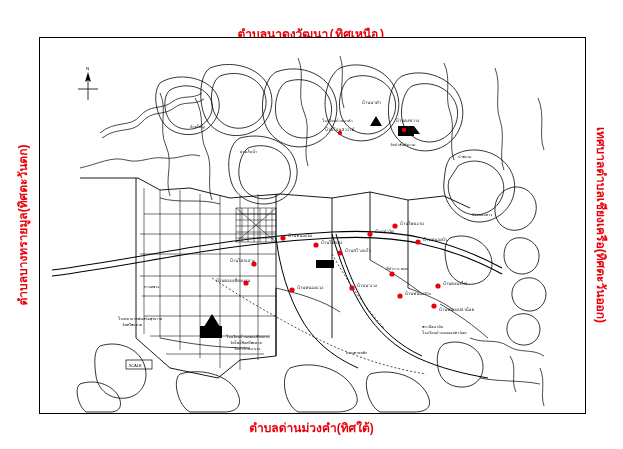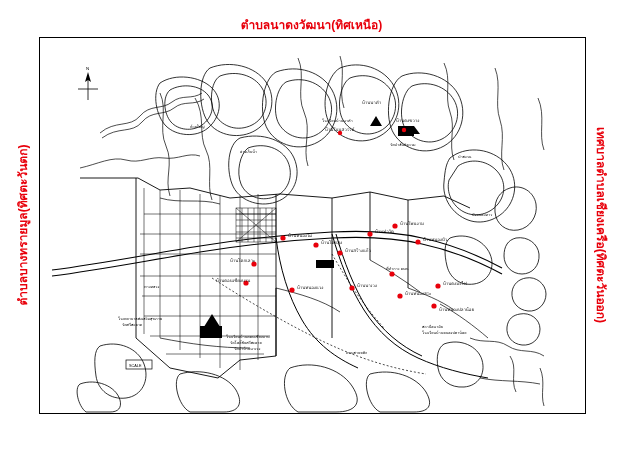--- a/index.html
+++ b/index.html
@@ -21,22 +21,23 @@
     position: absolute;
     color: #e8000b;
     font-family: "Liberation Sans", sans-serif;
     font-size: 12px;
     font-weight: 600;
     white-space: nowrap;
     letter-spacing: 0px;
   }
   #label-north {
     left: 50%;
-    top: 15px;
+    top: 24px;
     transform: translateX(-50%);
+    font-family: Liberation Mono, monospace;
   }
   #label-south {
     left: 50%;
     bottom: 12px;
     transform: translateX(-50%);
   }
   #label-west {
     left: 22px;
     top: 50%;
     transform: translate(-50%, -50%) rotate(-90deg);
@@ -76,20 +77,21 @@
   .place-dot {
     fill: #e8000b;
   }
 </style>
 </head>
 <body>
 
 <div id="page">
 
   <div class="label-red" id="label-north">ตำบลนาดงวัฒนา(ทิศเหนือ)</div>
+  <div class="label-red" id="label-south">ตำบลด่านม่วงคำ(ทิศใต้)</div>
   <div class="label-red" id="label-west">ตำบลบางทรายมูล(ทิศตะวันตก)</div>
   <div class="label-red" id="label-east">เทศบาลตำบลเชียงเครือ(ทิศตะวันออก)</div>
 
   <div id="map-frame">
     <svg id="map-svg" width="545" height="375" viewBox="0 0 545 375" xmlns="http://www.w3.org/2000/svg">
 
       <g fill="none" stroke="#000000" stroke-width="0.8">
         <path d="M410,120 C425,108 448,110 462,122 C476,134 478,152 470,166 C462,180 444,188 428,182 C412,176 402,160 404,144 C405,132 406,126 410,120 Z"></path>
         <path d="M418,128 C430,120 446,122 456,132 C466,142 466,156 458,166 C450,176 436,180 424,174 C412,168 406,154 409,142 Z"></path>
         <path d="M470,150 C482,146 494,154 496,166 C498,178 490,190 478,192 C466,194 456,186 455,174 C454,162 460,153 470,150 Z"></path>

